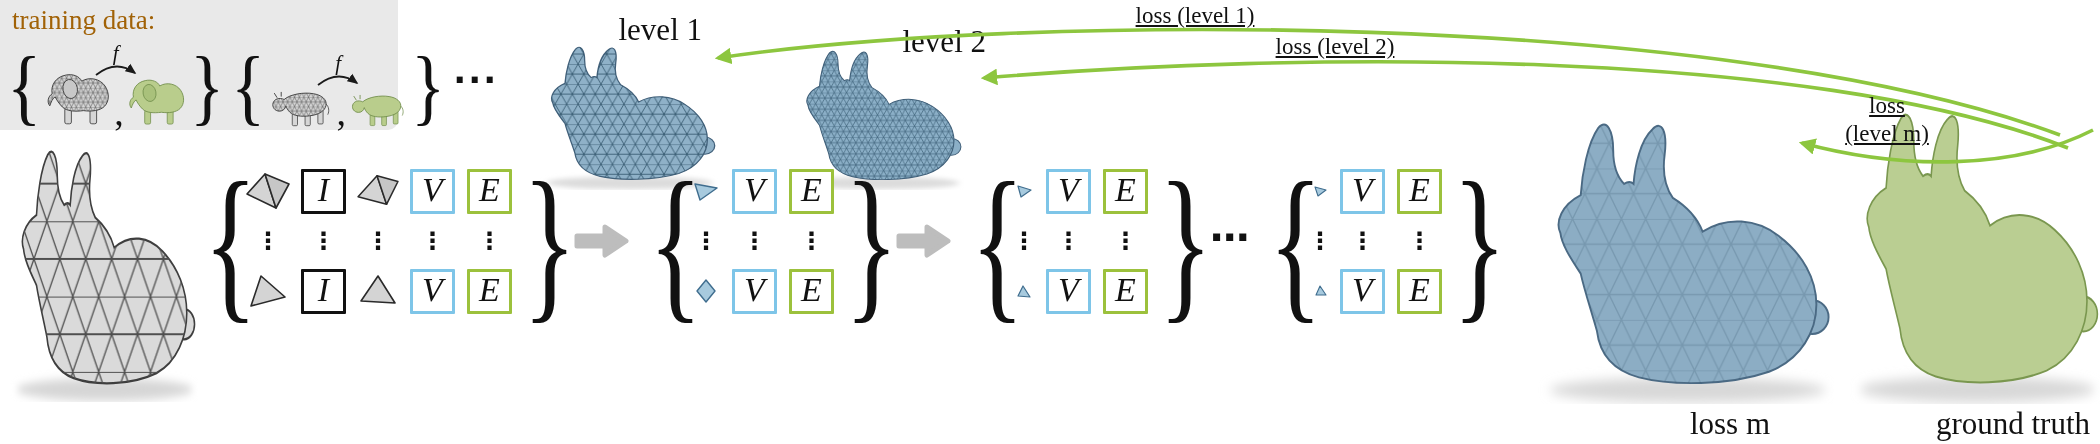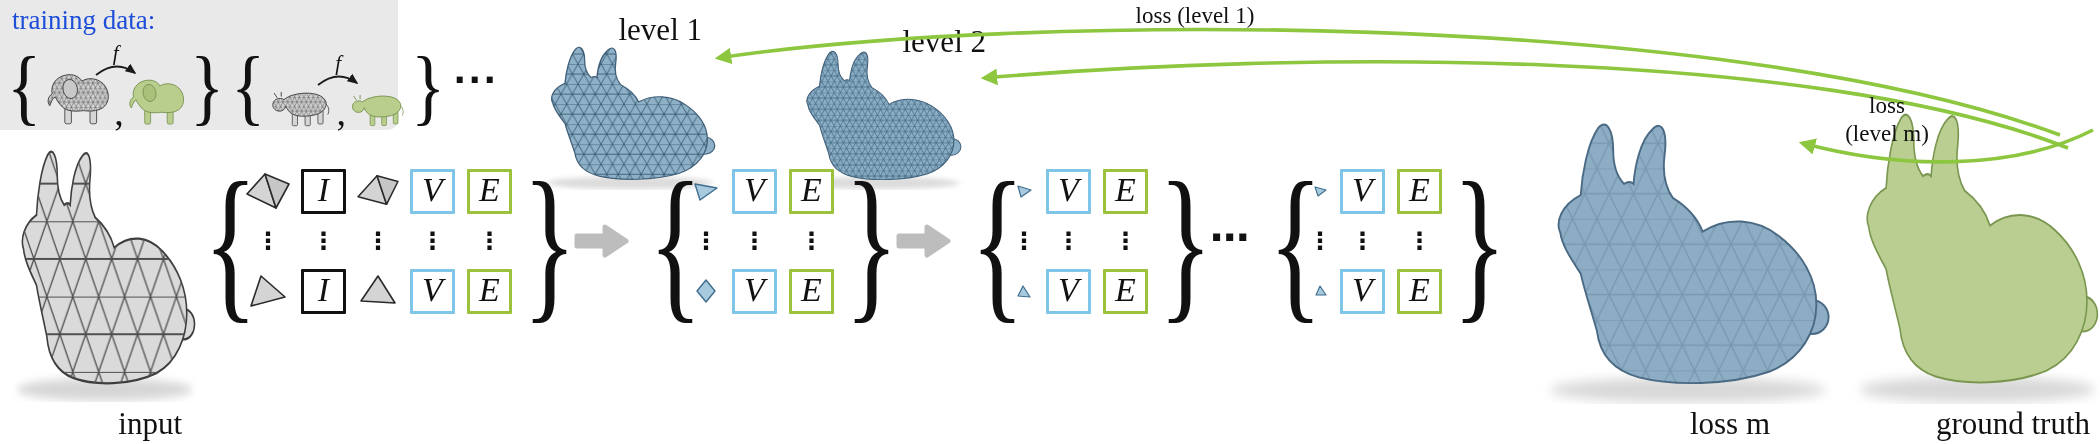--- a/index.html
+++ b/index.html
@@ -4,21 +4,21 @@
 <style>
   * { margin:0; padding:0; box-sizing:border-box; }
   body { background:#ffffff; }
   .canvas { position:relative; width:2100px; height:444px; background:#fff; overflow:hidden;
             font-family:"Liberation Serif", serif; color:#111; }
   .abs { position:absolute; }
 
   
   .training { position:absolute; left:0; top:0; width:398px; height:130px;
               background:#e9e9e9; border-radius:0 0 10px 0; }
-  .t-title { position:absolute; left:12px; top:5px; font-size:27px; color:#1d4ed8;text-align:right; }
+  .t-title { position:absolute; left:12px; top:5px; font-size:27px; color:#a16207;text-align:right; }
   .t-row { position:absolute; left:4px; bottom:2px; display:flex; align-items:flex-end; gap:1px; }
   .brace-tr { font-size:84px; line-height:0.82; display:inline-block; transform:scale(0.85,1);
               transform-origin:center bottom; margin-bottom:6px; }
   .pair { position:relative; display:flex; align-items:flex-end; gap:2px; padding-top:24px; }
   .comma { font-size:38px; line-height:0.4; margin:0 1px 8px 1px; }
   .fmap { position:absolute; top:0; left:50%; transform:translateX(-50%); text-align:center; width:50px; }
   .fl { display:block; font-style:italic; font-size:21px; line-height:0.9; }
   .t-dots { font-family:"DejaVu Sans", sans-serif; font-weight:bold; font-size:34px;
             letter-spacing:2px; margin:0 0 28px 4px; }
 
@@ -38,21 +38,21 @@
          display:flex; align-items:center; justify-content:center; }
   .box.vbox { border-color:#7ec5e8; }
   .box.ebox { border-color:#9cc13c; }
   .sym { font-style:italic; font-size:34px; line-height:1; margin-top:-3px; }
   .vdots { font-family:"DejaVu Sans", sans-serif; font-weight:bold; font-size:24px; }
   .hdots { font-family:"DejaVu Sans", sans-serif; font-weight:bold; font-size:40px; margin-top:-8px; }
   .cell { display:flex; align-items:center; justify-content:center; }
 
   
   .lbl { position:absolute; font-size:31px; text-align:right; color:#111; }
-  .losslbl { position:absolute; font-size:23px; text-align:center; color:#111; line-height:1.22; }
+  .losslbl { position:absolute; font-size:23px; text-align:center; color:#111; line-height:1.22;text-decoration:underline; }
 
   .overlay { pointer-events:none; }
 </style>
 </head>
 <body>
 
 <div class="canvas">
 
   <svg width="0" height="0" class="abs" aria-hidden="true">
     <defs>
@@ -336,31 +336,31 @@
             <span class="sym">V</span>
           </span>
         <span class="box ebox">
             <span class="sym">E</span>
           </span>
       </div>
       <span class="brace-big">}</span>
     </div>
   </div>
 
-  <div class="lbl" style="left:22px;top:406px;width:160px">input</div>
   <div class="lbl" style="left:552px;top:12px;width:150px">level 1</div>
   <div class="lbl" style="left:836px;top:24px;width:150px">level 2</div>
   <div class="lbl" style="left:1600px;top:406px;width:170px">loss m</div>
   <div class="lbl" style="left:1880px;top:406px;width:210px">ground truth</div>
 
   <svg class="abs overlay" style="left:0;top:0" width="2100" height="444" viewBox="0 0 2100 444">
     <path d="M2060,135 C1720,8 1010,14 718,58" fill="none" stroke="#8dc63f" stroke-width="3.6" marker-end="url(#gah)"></path>
     <path d="M2068,148 C1810,46 1290,52 984,78" fill="none" stroke="#8dc63f" stroke-width="3.6" marker-end="url(#gah)"></path>
     <path d="M2093,130 C2015,170 1902,170 1802,143" fill="none" stroke="#8dc63f" stroke-width="3.6" marker-end="url(#gah)"></path>
   </svg>
 
   <div class="losslbl" style="left:1090px;top:2px;width:210px">loss (level 1)</div>
+  <div class="losslbl" style="left:1230px;top:33px;width:210px">loss (level 2)</div>
   <div class="losslbl" style="left:1822px;top:92px;width:130px">
     <span style="display:block">loss</span>
     <span style="display:block">(level m)</span>
   </div>
 
 </div>
 
 </body></html>

